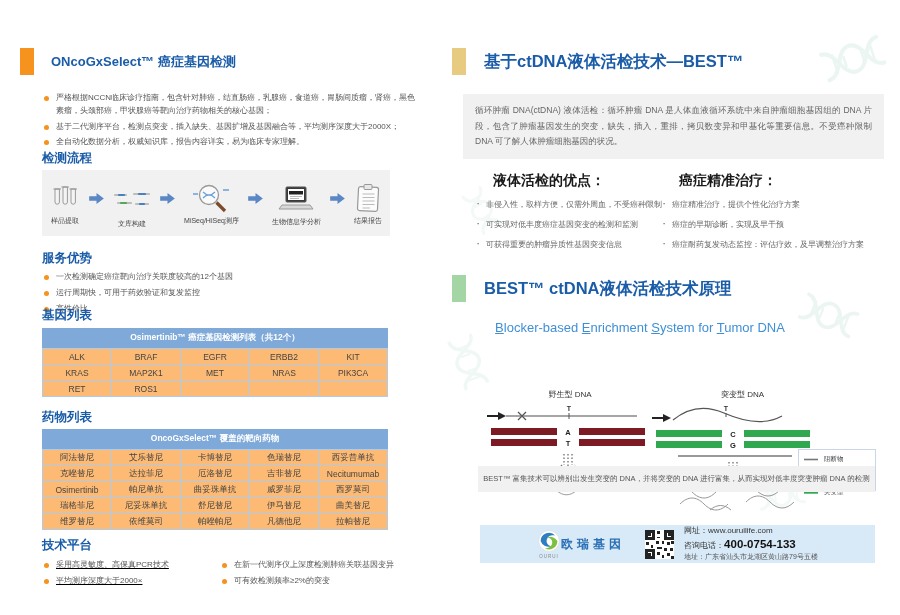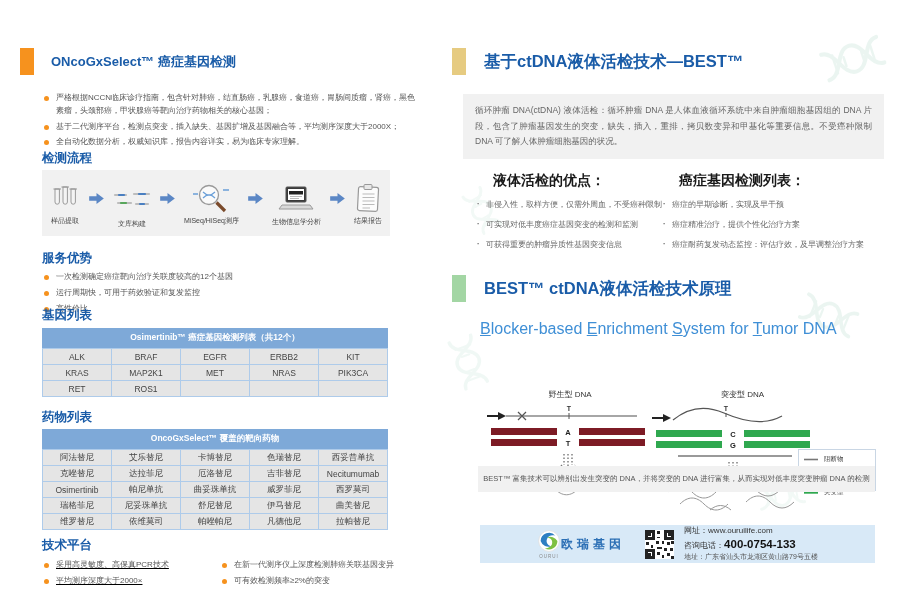--- a/index.html
+++ b/index.html
@@ -29,33 +29,33 @@
   ul.bullets li::before{content:"";position:absolute;left:2px;top:4px;width:5px;height:5px;border-radius:50%;background:var(--orange);}
   
   .process-box{background:var(--box-gray);display:flex;align-items:center;justify-content:space-between;padding:8px 8px 6px 8px;}
   .step{display:flex;flex-direction:column;align-items:center;}
   .step-icon{height:30px;display:block;}
   .step-label{font-size:7px;color:#444;margin-top:3px;white-space:nowrap;}
   .flow-arrow{margin-bottom:12px;flex:0 0 auto;}
   
   .tbl{width:346px;}
   .tbl-head{background:var(--table-header-blue);color:#fff;font-size:8.5px;font-weight:bold;text-align:center;padding:4px 0;}
-  .tbl table{width:100%;border-collapse:collapse;table-layout:fixed;background:#e5e5e5;}
+  .tbl table{width:100%;border-collapse:collapse;table-layout:fixed;background:#fdba74;}
   .tbl td{border:1px solid var(--table-border);font-size:8.5px;color:#444;text-align:center;height:16px;padding:1px 0;}
   
   .plat{display:flex;}
   .plat ul:first-child{width:178px;text-decoration:underline;}
   .plat ul:last-child{width:212px;}
   
   .intro-box{background:var(--box-gray);padding:9px 12px;font-size:8.5px;color:#666;line-height:1.85;text-align:justify;}
   .lb-col h3{font-size:14px;font-weight:bold;color:#1a1a1a;margin:0 0 9px 16px;}
   ul.dots{list-style:none;}
   ul.dots li{position:relative;padding-left:9px;font-size:8px;color:#666;margin-bottom:9px;line-height:1.4;}
   ul.dots li::before{content:"·";position:absolute;left:0;top:-1px;color:#666;font-weight:bold;}
-  .subtitle{font-size:16px;color:var(--subtitle-blue);text-align:center;white-space:nowrap;}
+  .subtitle{font-size:13px;color:var(--subtitle-blue);text-align:center;white-space:nowrap;}
   .subtitle .u{text-decoration:underline;}
   .dg-panel{position:absolute;text-align:center;}
   .dg-label{font-size:8px;color:#333;margin-bottom:2px;}
   .legend{position:absolute;background:#fff;border:1px solid #c9d6e4;padding:4px 5px;display:flex;flex-direction:column;justify-content:space-between;}
   .leg-row{display:flex;align-items:center;margin:1px 0;}
   .leg-row span{font-size:6.5px;color:#444;margin-left:4px;white-space:nowrap;}
   .caption-box{background:var(--box-gray);display:flex;align-items:center;justify-content:center;font-size:7.5px;color:#555;white-space:nowrap;}
   .footer{background:var(--footer-blue);display:flex;align-items:center;justify-content:center;}
   .logo-block{display:flex;flex-direction:column;align-items:center;}
   .logo-sub{font-size:4.5px;color:#888;letter-spacing:1px;margin-top:1px;}
@@ -306,24 +306,24 @@
 
   <div class="abs lb-col" style="top:172px;left:27px;width:190px;">
     <h3>液体活检的优点：</h3>
     <ul class="dots">
         <li>非侵入性，取样方便，仅需外周血，不受癌种限制</li>
         <li>可实现对低丰度癌症基因突变的检测和监测</li>
         <li>可获得重要的肿瘤异质性基因突变信息</li>
       </ul>
   </div>
   <div class="abs lb-col" style="top:172px;left:213px;width:222px;">
-    <h3>癌症基因检测列表：</h3>
+    <h3>癌症精准治疗：</h3>
     <ul class="dots">
+        <li>癌症精准治疗，提供个性化治疗方案</li>
         <li>癌症的早期诊断，实现及早干预</li>
-        <li>癌症精准治疗，提供个性化治疗方案</li>
         <li>癌症耐药复发动态监控：评估疗效，及早调整治疗方案</li>
       </ul>
   </div>
 
   <div class="title-row abs" style="top:263px;left:2px;margin-top:12px;">
     <div class="bar green"></div>
     <h1 class="rt">BEST™ ctDNA液体活检技术原理</h1>
   </div>
 
   <div class="subtitle abs" style="top:320px;left:30px;width:320px;"><span><span class="u">B</span>locker-based </span><span><span class="u">E</span>nrichment </span><span><span class="u">S</span>ystem for </span><span><span class="u">T</span>umor DNA</span></div>

